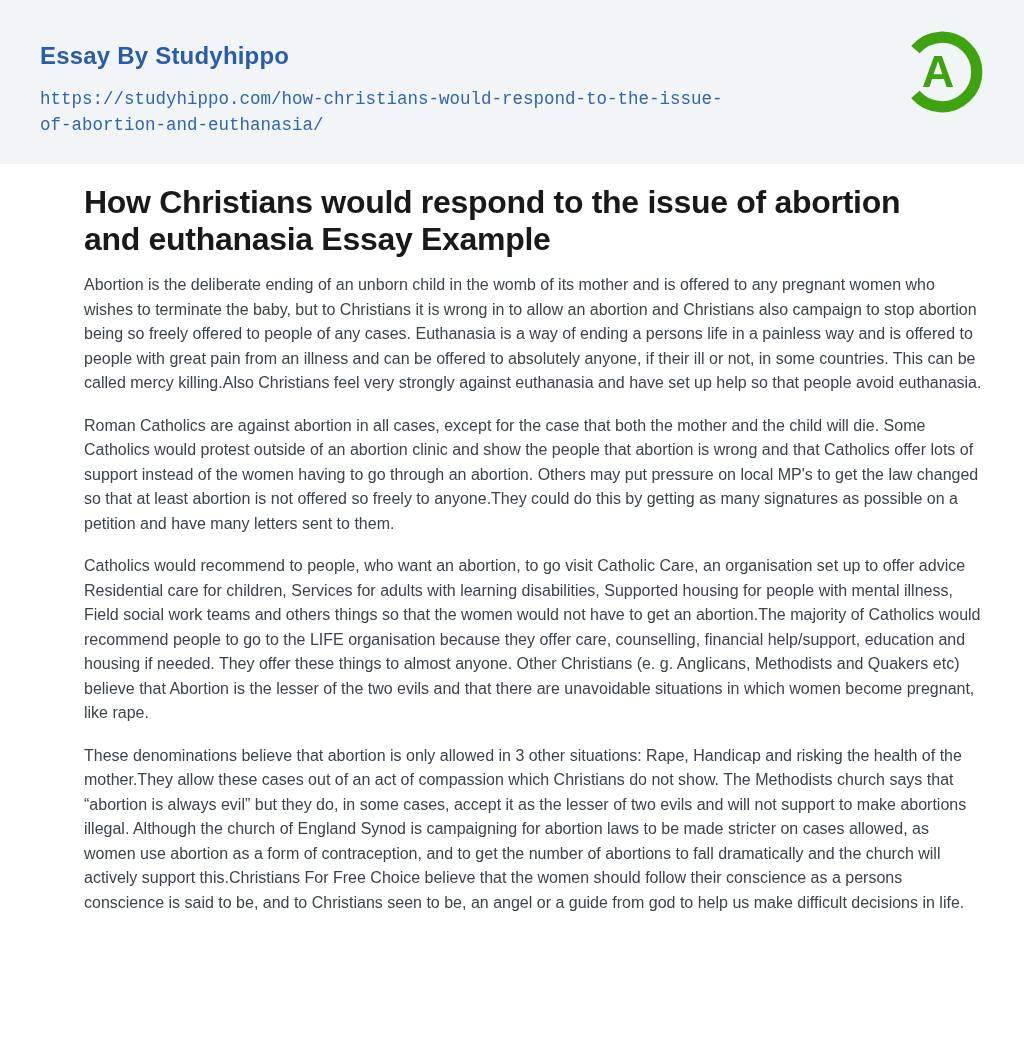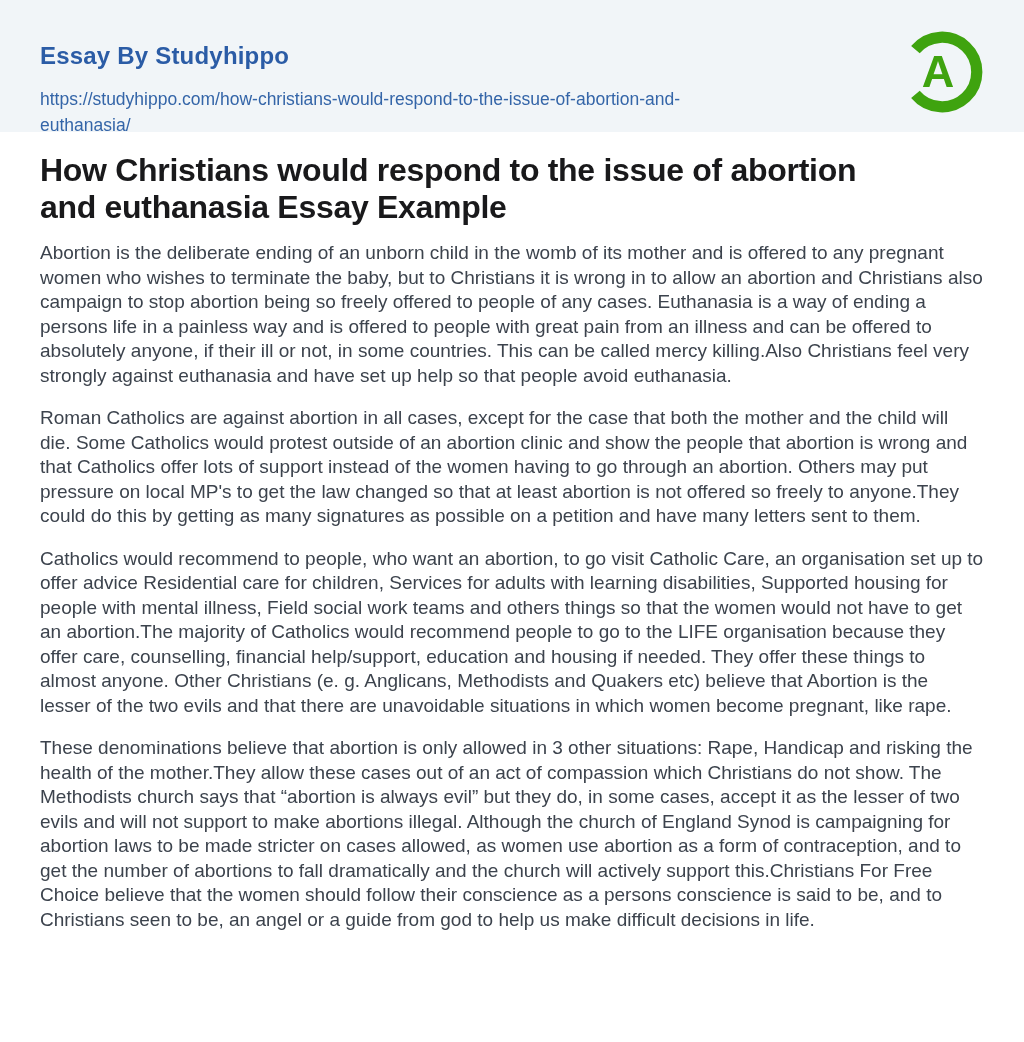--- a/index.html
+++ b/index.html
@@ -5,63 +5,65 @@
   html, body { margin: 0; padding: 0; }
   body {
     width: 1024px;
     min-height: 1042px;
     background: #ffffff;
     font-family: "Liberation Sans", sans-serif;
     -webkit-font-smoothing: antialiased;
   }
   .header {
     background: #f1f5f8;
-    height: 132px;
+    height: 164px;
     box-sizing: border-box;
     padding: 42px 40px 0 40px;
     position: relative;
   }
   .site-title {
     color: #2b5ca6;
     font-size: 24px;
     font-weight: 700;
     letter-spacing: 0.2px;
     margin: 0 0 16px 0;
   }
   .page-url {
     display: block;
     color: #3465a8;
     font-size: 17.5px;
     line-height: 26px;
     text-decoration: none;
     max-width: 710px;
     overflow-wrap: break-word;
     word-break: break-word;
+    font-family: Liberation Mono, monospace;
   }
   .logo {
     position: absolute;
     top: 27px;
     right: 37px;
     width: 90px;
     height: 90px;
   }
   .content {
     padding: 20px 40px 0 40px;
+    margin-left: 44px;
   }
   .essay-title {
     font-size: 32px;
     font-weight: 800;
     color: #19191b;
     line-height: 37px;
     letter-spacing: -0.3px;
     max-width: 880px;
     margin: 0 0 15px 0;
   }
   .paragraphs p {
-    font-size: 19px;
+    font-size: 16px;
     line-height: 24.5px;
     color: #3c434d;
     margin: 0 0 18px 0;
     max-width: 946px;
   }
 </style>
 </head>
 <body>
 
 <header class="header">

